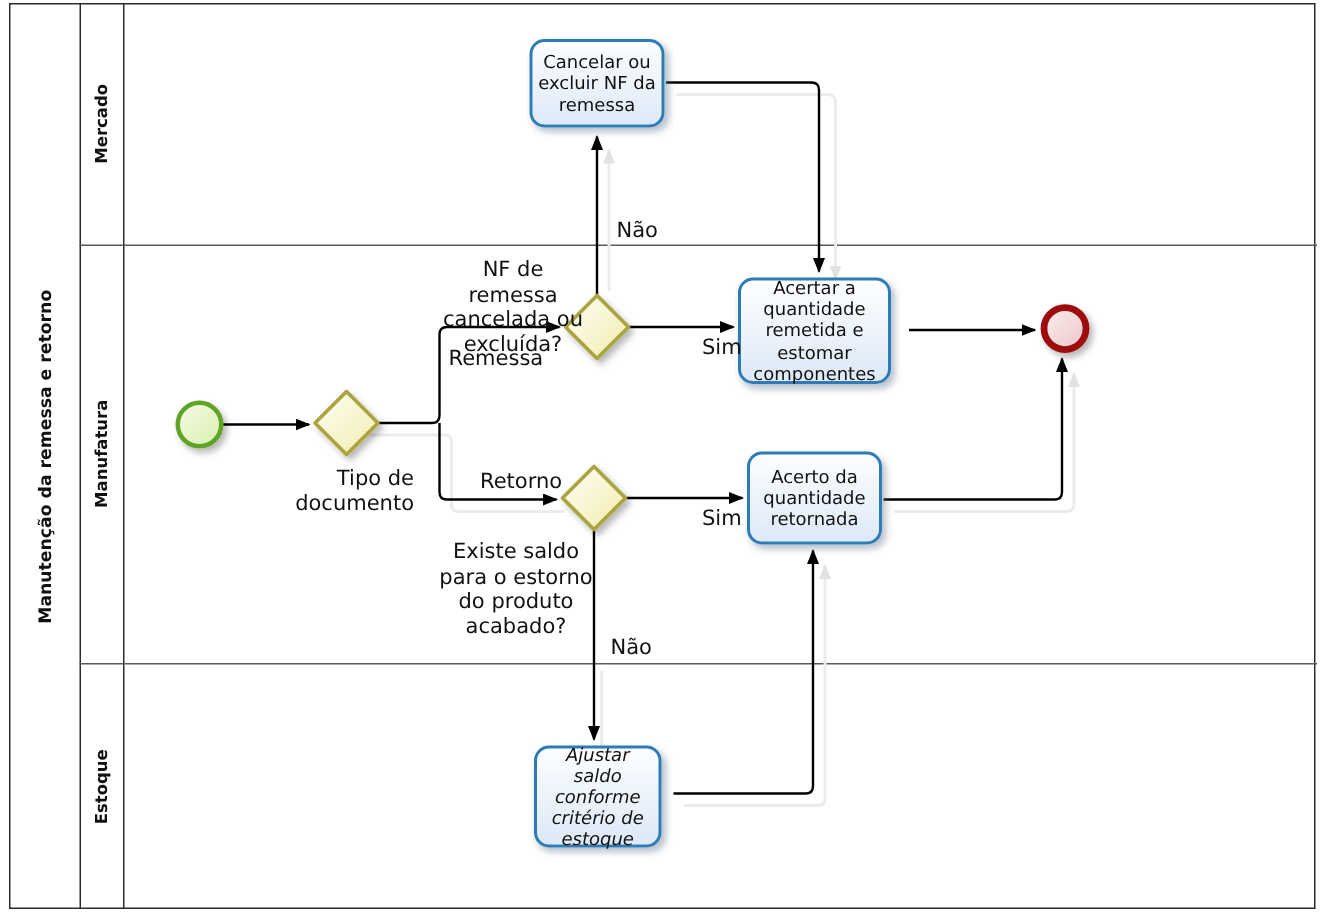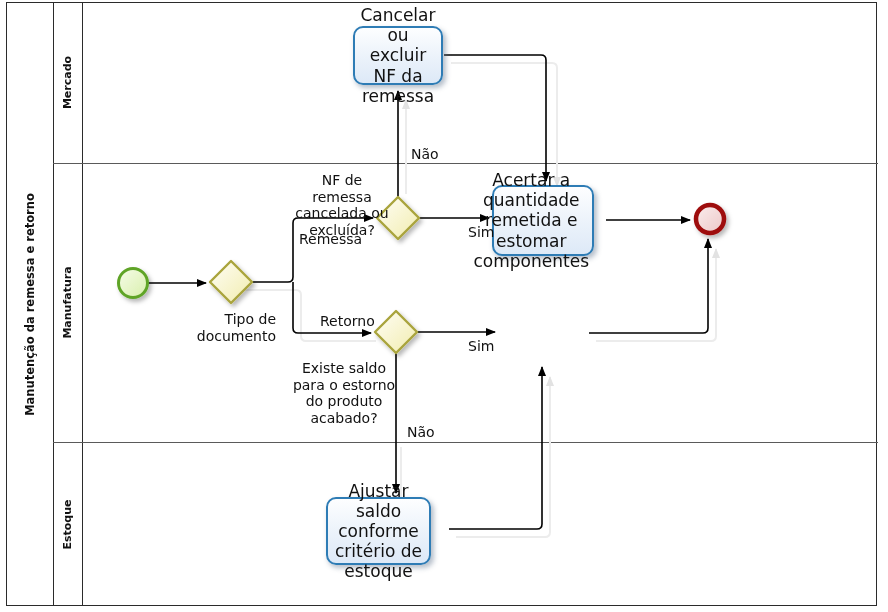--- a/index.html
+++ b/index.html
@@ -13,21 +13,21 @@
        transform:rotate(-90deg);font-weight:bold;white-space:nowrap;}
   .pool-title{font-size:11.5px;}
   .lane-label{font-size:11px;}
   
   svg.layer{position:absolute;left:0;top:0;width:888px;height:612px;}
   
   .task{position:absolute;box-sizing:border-box;border:2.5px solid #2e7cb5;border-radius:10px;
         background:linear-gradient(180deg,#fdfeff 0%,#eef4fb 45%,#dde9f7 100%);
         box-shadow:2.5px 3px 5px rgba(95,115,140,.45);
         display:flex;align-items:center;justify-content:flex-end;text-align:center;
-        font-size:17px;line-height:1.18;padding:1px 3px;}
+        font-size:12px;line-height:1.18;padding:1px 3px;}
   
   .lbl{position:absolute;font-size:14px;line-height:1.18;text-align:center;}
   .lbl-left{text-align:left;}
 </style>
 </head>
 <body>
 
 <div class="stage">
 
   <div class="pool-border"></div>
@@ -96,21 +96,24 @@
     <polygon points="398,197 419,218 398,239 377,218" fill="url(#gwFill)" stroke="#a9a43c" stroke-width="2.4" stroke-linejoin="round" filter="url(#ds)"></polygon>
     <polygon points="396,311 417,332 396,353 375,332" fill="url(#gwFill)" stroke="#a9a43c" stroke-width="2.4" stroke-linejoin="round" filter="url(#ds)"></polygon>
   </svg>
 
   <div class="task" style="left:353px;top:26px;width:90px;height:59px;">
     <span>Cancelar ou excluir NF da remessa</span>
   </div>
   <div class="task" style="left:492px;top:185px;width:102px;height:71px;">
     <span>Acertar a quantidade remetida e estomar componentes</span>
   </div>
-  <div class="task" style="left:326px;top:497px;width:105px;height:68px;">
+  <div class="task" style="left:498px;top:301px;width:90px;height:62px;">
+    <span>Acerto da quantidade retornada</span>
+  </div>
+  <div class="task" style="left:356px;top:497px;width:85px;height:68px;font-style:italic;">
     <span>Ajustar saldo conforme critério de estoque</span>
   </div>
 
   <div class="lbl" style="left:186px;top:311px;width:90px;text-align:right;">Tipo de documento</div>
   <div class="lbl" style="left:292px;top:172px;width:100px;">NF de remessa cancelada ou excluída?</div>
   <div class="lbl" style="left:289px;top:360px;width:110px;">Existe saldo para o estorno do produto acabado?</div>
 
   <div class="lbl lbl-left" style="left:299px;top:231px;">Remessa</div>
   <div class="lbl lbl-left" style="left:298px;top:313px;margin-left:22px;">Retorno</div>
   <div class="lbl lbl-left" style="left:468px;top:224px;">Sim</div>

